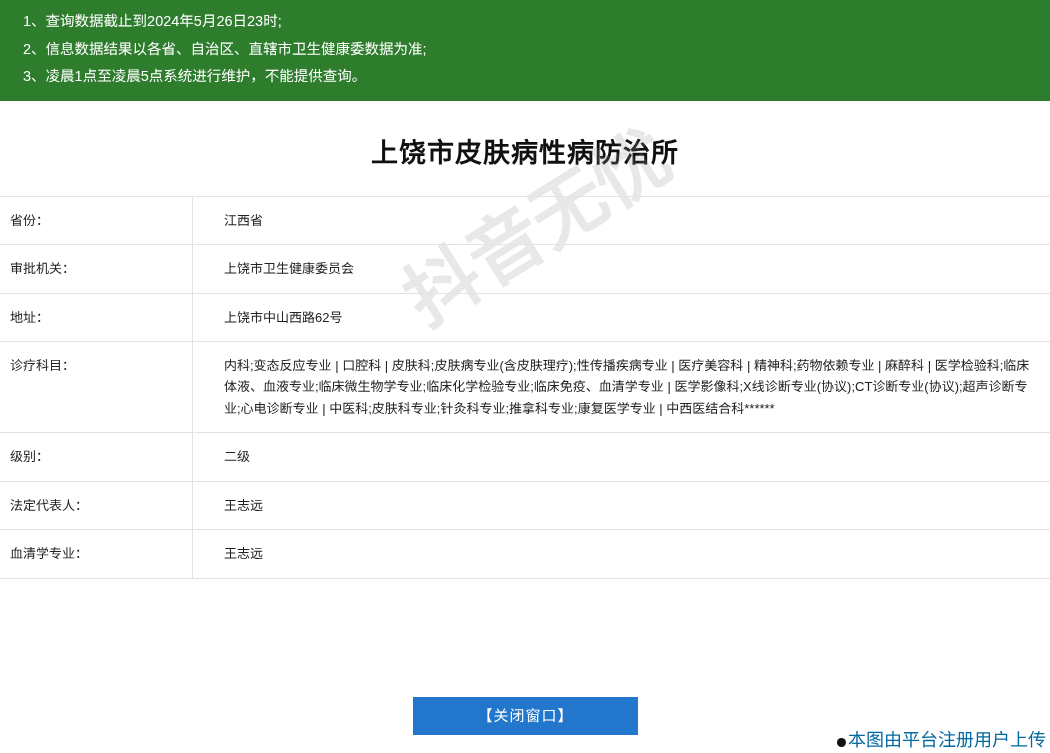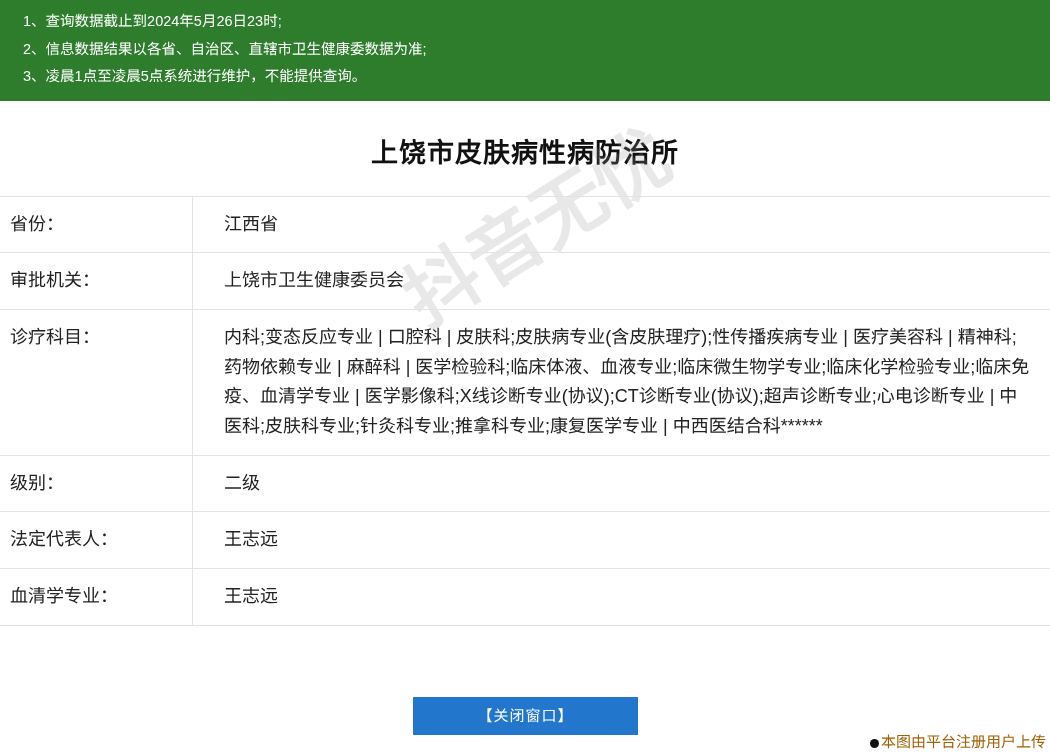--- a/index.html
+++ b/index.html
@@ -49,21 +49,21 @@
     position: relative;
     z-index: 2;
   }
   .info-table tr {
     border-bottom: 1px solid #e3e3e3;
     border-top: 1px solid #e3e3e3;
   }
   .info-table td {
     vertical-align: top;
     padding: 13px 0 13px 0;
-    font-size: 18px;
+    font-size: 13px;
     line-height: 1.65;
     background: transparent;
   }
   .info-table td.label {
     width: 182px;
     padding-left: 10px;
     color: #222;
     white-space: nowrap;
     border-right: 1px solid #e3e3e3;
   }
@@ -115,22 +115,22 @@
     font-family: "Liberation Sans", "DejaVu Sans", sans-serif;
     cursor: pointer;
     letter-spacing: 1px;
     line-height: 38px;
     padding: 0;
   }
   .corner-credit {
     position: absolute;
     right: 4px;
     bottom: 2px;
-    font-size: 15px;
-    color: #a16207;
+    font-size: 18px;
+    color: #0369a1;
     white-space: nowrap;
   }
   .corner-credit .dot {
     display: inline-block;
     width: 9px;
     height: 9px;
     border-radius: 50%;
     background: #111;
     margin-right: 2px;
     vertical-align: -1px;
@@ -154,20 +154,24 @@
 <table class="info-table">
   <tbody>
     <tr>
       <td class="label">省份：</td>
       <td class="value">江西省</td>
     </tr>
     <tr>
       <td class="label">审批机关：</td>
       <td class="value">上饶市卫生健康委员会</td>
     </tr>
+    <tr>
+      <td class="label">地址：</td>
+      <td class="value">上饶市中山西路62号</td>
+    </tr>
     <tr class="tall">
       <td class="label">诊疗科目：</td>
       <td class="value">内科;变态反应专业 | 口腔科 | 皮肤科;皮肤病专业(含皮肤理疗);性传播疾病专业 | 医疗美容科 | 精神科;药物依赖专业 | 麻醉科 | 医学检验科;临床体液、血液专业;临床微生物学专业;临床化学检验专业;临床免疫、血清学专业 | 医学影像科;X线诊断专业(协议);CT诊断专业(协议);超声诊断专业;心电诊断专业 | 中医科;皮肤科专业;针灸科专业;推拿科专业;康复医学专业 | 中西医结合科******</td>
     </tr>
     <tr>
       <td class="label">级别：</td>
       <td class="value">二级</td>
     </tr>
     <tr>
       <td class="label">法定代表人：</td>

